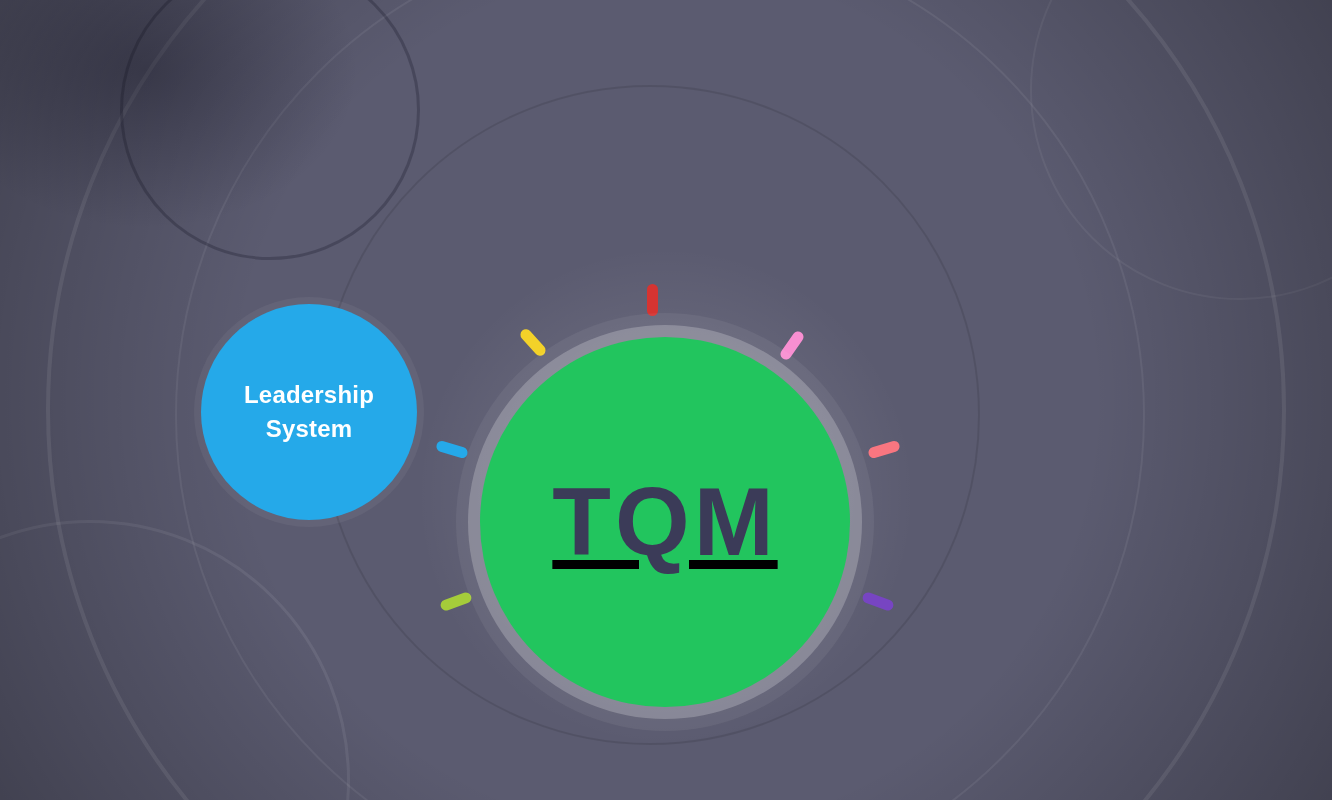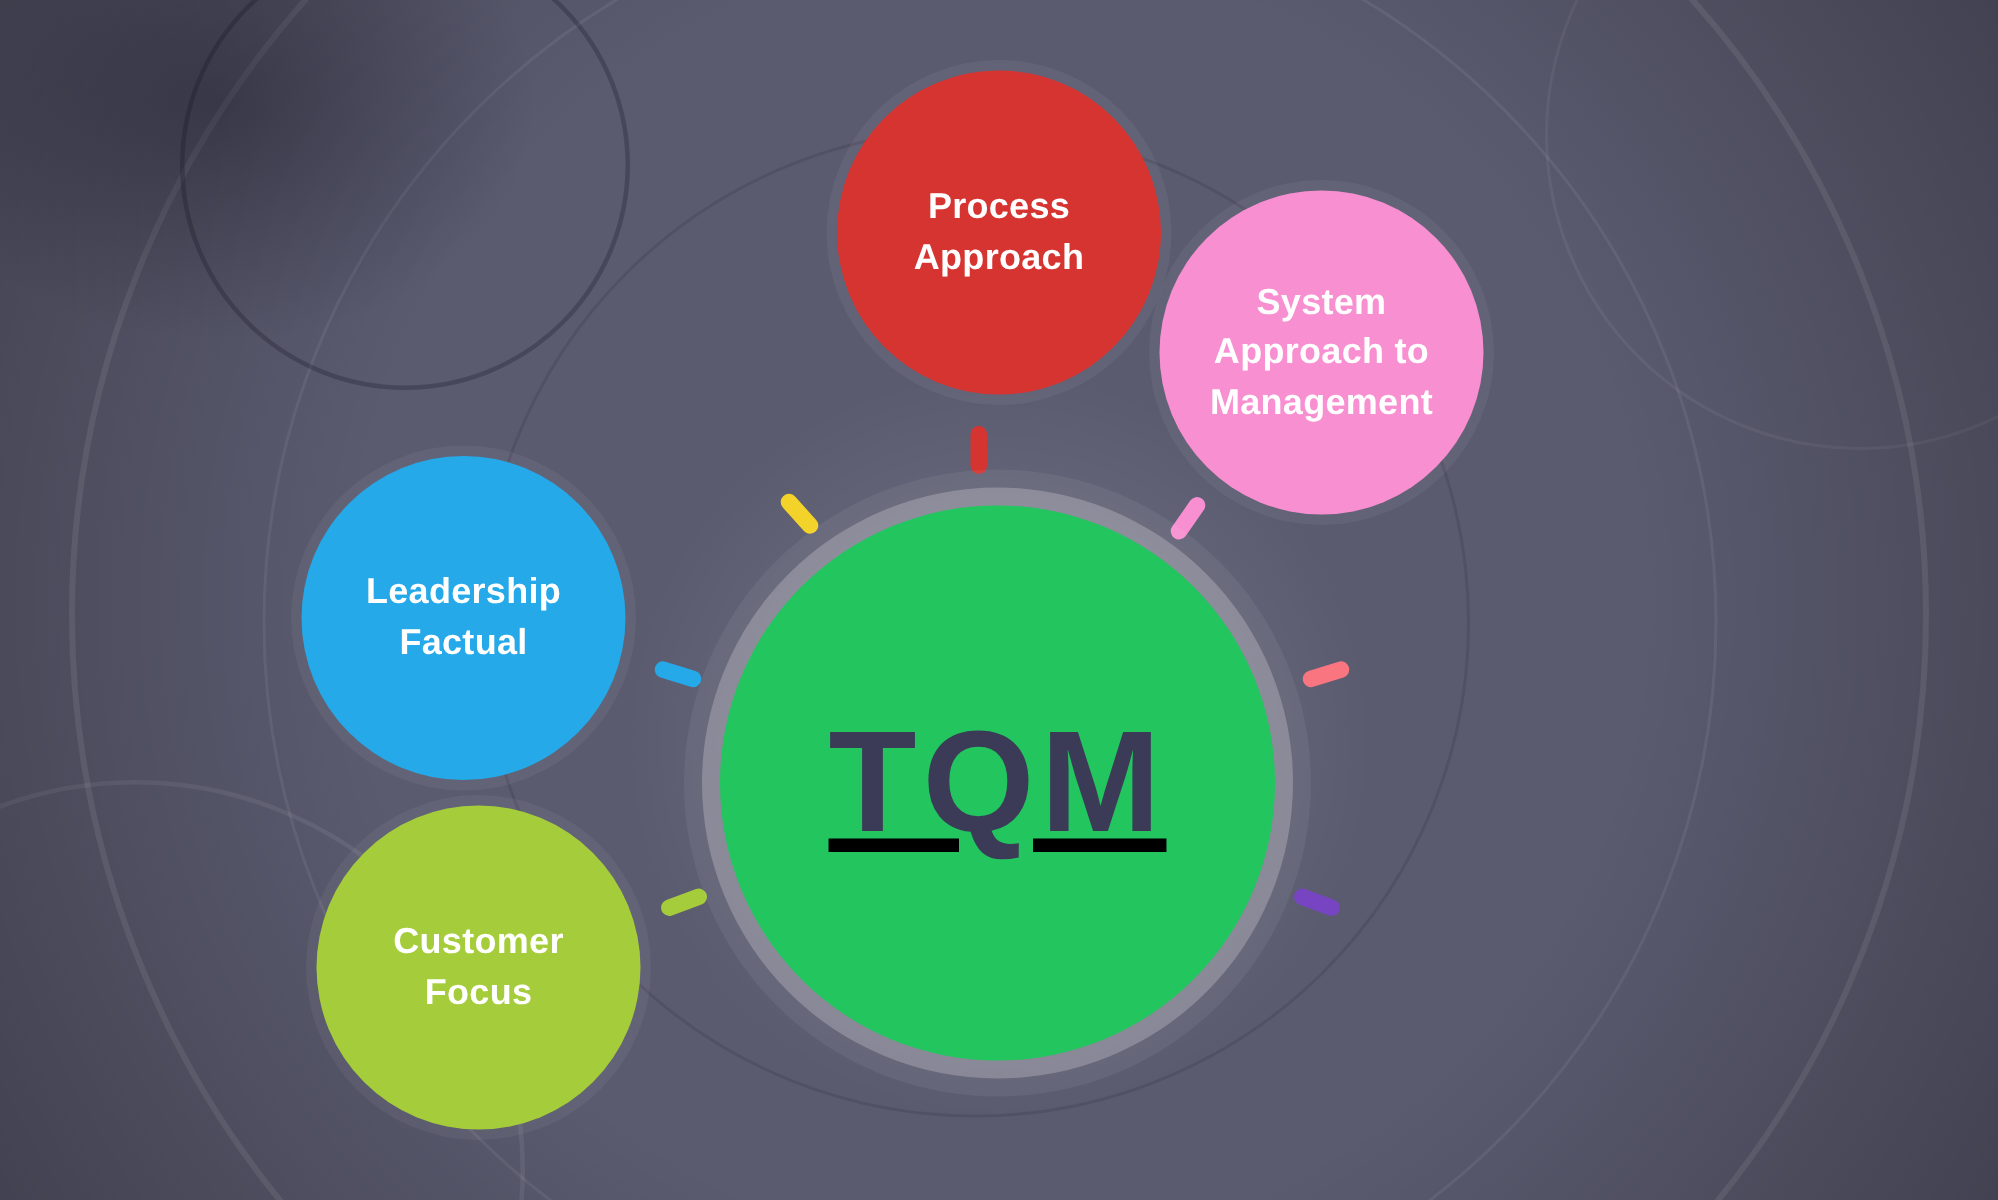--- a/index.html
+++ b/index.html
@@ -119,36 +119,27 @@
   <div class="vignette"></div>
 
   <div class="dash d-process" style="background: rgb(214, 52, 49);"></div>
   <div class="dash d-involve" style="background: rgb(243, 210, 41);"></div>
   <div class="dash d-system" style="background: rgb(248, 143, 209);"></div>
   <div class="dash d-leader" style="background: rgb(37, 169, 233);"></div>
   <div class="dash d-continual" style="background: rgb(249, 118, 128);"></div>
   <div class="dash d-customer" style="background: rgb(165, 204, 58);"></div>
   <div class="dash d-factual" style="background: rgb(119, 69, 194);"></div>
 
-  <div class="circle principle c-process" style="background: rgb(214, 52, 49);">
-    <span>Process Approach</span>
+
+
+
+  <div class="circle principle c-leader" style="background: rgb(37, 169, 233);">
+    <span>Leadership System</span>
   </div>
 
 
-  <div class="circle principle c-system" style="background: rgb(248, 143, 209);">
-    <span>System Approach to Management</span>
-  </div>
-
-  <div class="circle principle c-leader" style="background: rgb(37, 169, 233);">
-    <span>Leadership Factual</span>
-  </div>
-
-
-  <div class="circle principle c-customer" style="background: rgb(165, 204, 58);">
-    <span>Customer Focus</span>
-  </div>
 
 
   <div class="circle center-circle" style="background: #22c55e; text-decoration: underline;">
     <span class="center-label" style="color: rgb(59, 59, 88);">TQM</span>
   </div>
 
 </div>
 
 </body></html>

